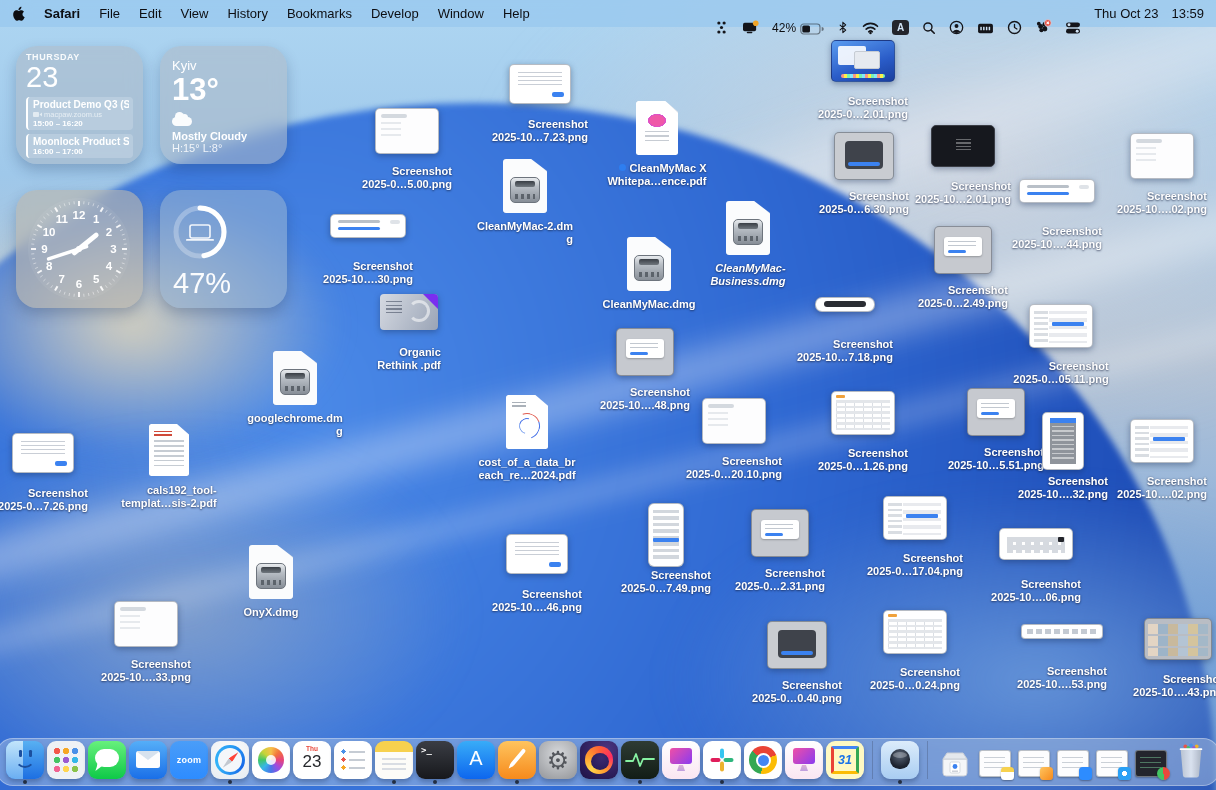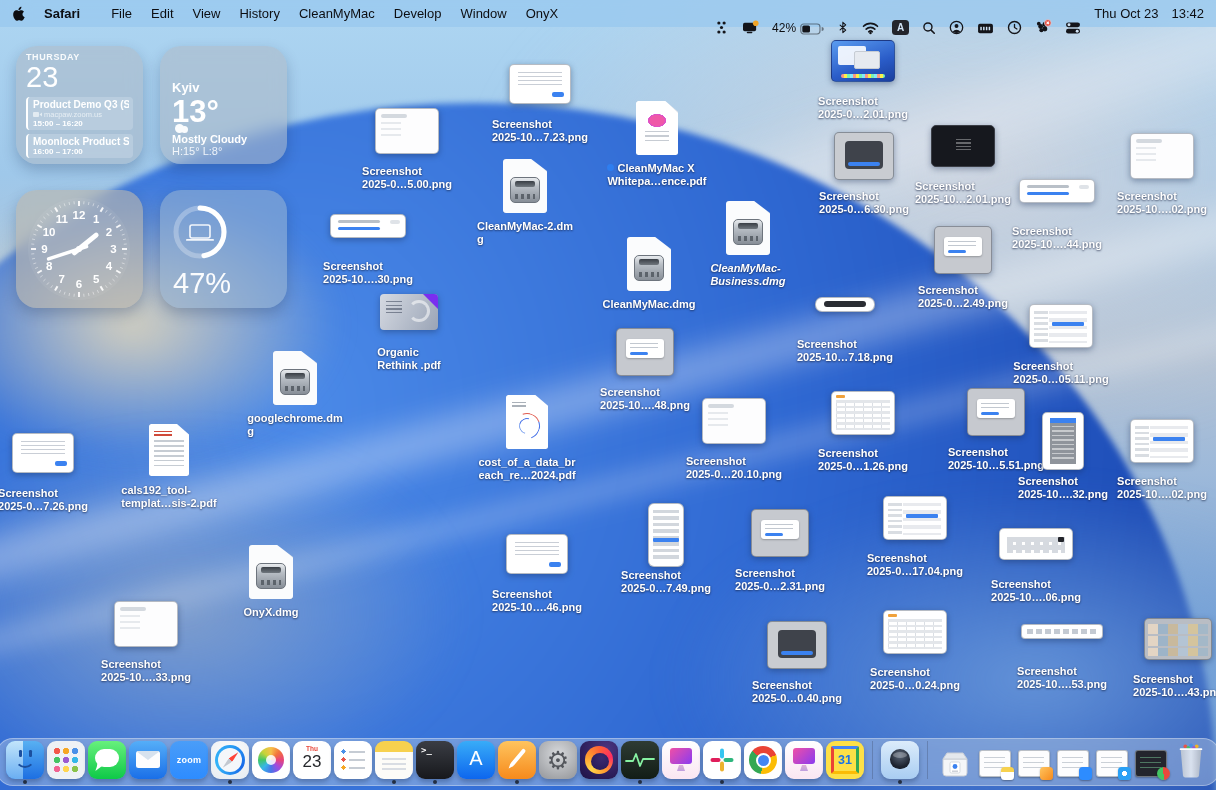--- a/index.html
+++ b/index.html
@@ -22,21 +22,21 @@
   .wp-st2{left:-5%;top:55%;width:130%;height:46px;transform:rotate(-14deg);background:linear-gradient(180deg,transparent,rgba(255,255,255,.22),transparent);filter:blur(9px);}
 
   
   .menubar{position:absolute;left:0;top:0;right:0;height:27px;z-index:50;
     background:rgba(151,199,238,.72);backdrop-filter:blur(14px);
     display:flex;align-items:center;justify-content:space-between;padding:0 12px;
     color:#0d0e12;font-size:13px;}
   .mb-left{display:flex;align-items:center;gap:19px;}
   .mb-apple{display:flex;align-items:center;}
   .mb-app{font-weight:700;}
-  #mb-menus{display:flex;gap:19px;margin-left:12px;}
+  #mb-menus{display:flex;gap:19px;}
   .mb-item{white-space:nowrap;}
   .mb-right{display:flex;align-items:center;gap:13px;}
   #mb-status{display:flex;align-items:center;gap:13px;}
   .mb-ic{display:flex;align-items:flex-end;gap:4px;height:42px;}
   .mb-batt-pct{font-size:12px;}
   .mb-abox{display:inline-block;width:17px;height:15px;background:#23252b;color:#cfe2f4;
     border-radius:3.5px;font-size:10px;font-weight:700;text-align:center;line-height:15px;}
   .mb-date,.mb-time{font-size:13px;}
 
   
@@ -46,39 +46,39 @@
   #w-cal{left:16px;top:46px;padding:6px 10px;}
   .cal-dayname{font-size:9px;font-weight:700;letter-spacing:.6px;color:rgba(255,255,255,.92);}
   .cal-daynum{font-size:29px;font-weight:300;line-height:30px;}
   #cal-events{margin-top:5px;display:flex;flex-direction:column;gap:4px;}
   .cal-ev{border-left:2.5px solid #fff;border-radius:4px;background:rgba(255,255,255,.18);
     padding:2px 4px 2px 5px;overflow:hidden;}
   .ev-t{font-size:10px;font-weight:700;white-space:nowrap;overflow:hidden;}
   .ev-s{font-size:7.5px;color:rgba(255,255,255,.66);white-space:nowrap;overflow:hidden;display:flex;align-items:center;gap:2px;}
   .ev-time{font-size:8px;font-weight:700;}
   #w-weather{left:160px;top:46px;padding:12px 12px 10px;display:flex;flex-direction:column;}
-  .wx-city{font-size:13px;font-weight:700;margin-top:22px;}
+  .wx-city{font-size:13px;font-weight:400;}
   .wx-temp{font-size:31px;font-weight:700;line-height:34px;}
   .wx-cloud{width:20px;height:9px;background:#fff;border-radius:6px;position:relative;margin-top:auto;opacity:.95;}
   .wx-cloud::before{content:"";position:absolute;left:3px;top:-5px;width:9px;height:9px;border-radius:50%;background:#fff;}
   .wx-cloud::after{content:"";position:absolute;left:9px;top:-3px;width:7px;height:7px;border-radius:50%;background:#fff;}
   .wx-cond{font-size:11px;font-weight:600;margin-top:4px;}
   .wx-hl{font-size:11px;font-weight:500;opacity:.85;}
   #w-clock{left:16px;top:190px;background:rgba(186,182,172,.6);}
   #w-batt{left:160px;top:190px;background:rgba(152,178,208,.55);}
   .batt-pct{position:absolute;left:13px;bottom:8px;font-size:29px;font-weight:300;color:rgba(255,255,255,.96);}
 
   
   #desktop-icons{position:absolute;inset:0;z-index:5;}
   .dt-item{position:absolute;width:120px;display:flex;flex-direction:column;align-items:center;}
   .t-wrap{height:64px;display:flex;align-items:center;justify-content:center;}
   .thumb{position:relative;filter:drop-shadow(0 2px 3px rgba(20,40,80,.4));}
   .thumb .in{position:absolute;display:block;}
   .dt-label{margin-top:2px;font-size:11px;font-weight:600;line-height:13px;color:#fff;
-    text-align:left;white-space:nowrap;text-shadow:0 1px 2px rgba(20,30,60,.6),0 0 2px rgba(20,30,60,.35);}
+    text-align:right;white-space:nowrap;text-shadow:0 1px 2px rgba(20,30,60,.6),0 0 2px rgba(20,30,60,.35);}
   .sync-dot{display:inline-block;width:7px;height:7px;border-radius:50%;background:#2e7ef0;margin-right:3px;vertical-align:1px;}
 
   .dmg{width:44px;height:54px;background:#fbfcfd;clip-path:polygon(0 0,64% 0,100% 22%,100% 100%,0 100%);border-radius:3px;}
   .dmg::after{content:"";position:absolute;right:0;top:0;border-style:solid;border-width:0 13px 13px 0;border-color:transparent #d8dde3 transparent transparent;}
   .dmg .in{left:7px;top:18px;width:30px;height:26px;border-radius:5px;background:linear-gradient(180deg,#e8ebee 0%,#b9bfc6 35%,#878e97 100%);border:1px solid #6d747d;box-sizing:border-box;}
   .dmg .in::before{content:"";position:absolute;left:4px;right:4px;top:3px;height:6px;border-radius:2px;background:linear-gradient(#393e45,#70777e);}
   .dmg .in::after{content:"";position:absolute;left:4px;right:4px;bottom:3px;height:5px;background:repeating-linear-gradient(90deg,#5c636b 0 3px,transparent 3px 6px);}
 
   .pdf-pink,.pdf-chart,.pdf-doc{background:#fff;border-radius:2.5px;}
   .pdf-pink{width:42px;height:54px;clip-path:polygon(0 0,70% 0,100% 20%,100% 100%,0 100%);}
@@ -215,21 +215,21 @@
   .fx-o::after{content:"";position:absolute;left:6px;top:7px;width:18px;height:17px;border-radius:50%;background:radial-gradient(circle at 60% 30%,#3a2a70,#241754);}
   .dk-activity{background:linear-gradient(180deg,#2e3b33,#121d16);display:flex;align-items:center;justify-content:center;}
   .dk-cleanmymac,.dk-cleanmymac2{background:linear-gradient(180deg,#fff,#fae6f2);}
   .cmm-i{left:8px;top:7px;width:22px;height:16px;border-radius:3px;background:linear-gradient(135deg,#f04fa6,#8a3bf0);}
   .cmm-i::after{content:"";position:absolute;left:7px;bottom:-7px;width:8px;height:6px;background:linear-gradient(180deg,#dcb3d4,#bf9ede);clip-path:polygon(25% 0,75% 0,100% 100%,0 100%);}
   .dk-slack{background:#fff;display:flex;align-items:center;justify-content:center;}
   .dk-chrome{background:#fff;}
   .ch-r{left:5px;top:5px;width:28px;height:28px;border-radius:50%;
     background:conic-gradient(from -50deg,#ea4335 0 33%,#fbbc05 33% 66%,#34a853 66% 100%);}
   .ch-r::after{content:"";position:absolute;left:6.5px;top:6.5px;width:15px;height:15px;border-radius:50%;background:#4285f4;border:2.6px solid #fff;box-sizing:border-box;}
-  .dk-gcal{background:#fde047;}
+  .dk-gcal{background:#fef9c3;font-style:italic;}
   .gc-f{left:5px;top:5px;right:5px;bottom:5px;border-style:solid;border-width:3px;border-radius:2px;
     border-top-color:#4285f4;border-right-color:#34a853;border-bottom-color:#fbbc05;border-left-color:#ea4335;}
   .gc-n{left:0;right:0;top:12px;text-align:center;color:#1a73e8;font-size:12.5px;font-weight:600;}
   .dk-moonlock{background:linear-gradient(180deg,#dcecfb,#a9cdf2);}
   .ml-o{left:9px;top:8px;width:20px;height:20px;border-radius:50% 50% 46% 46%;background:radial-gradient(circle at 50% 32%,#5a6678,#1c222e 68%);}
   .ml-o::after{content:"";position:absolute;left:3px;top:2.5px;width:14px;height:6px;border-radius:50%;background:rgba(255,255,255,.28);}
   .dk-min{width:36px;height:33px;}
   .mw{left:2px;top:4px;right:2px;bottom:2px;background:#fdfdfe;border-radius:3px;border:1px solid rgba(150,158,168,.65);
     box-shadow:0 1px 2px rgba(0,0,0,.3);background-image:repeating-linear-gradient(rgba(190,197,205,.8) 0 1.4px,transparent 1.4px 5px);
     background-size:70% 60%;background-repeat:no-repeat;background-position:4px 6px;}
@@ -263,24 +263,24 @@
           <svg width="13" height="16" viewBox="0 0 15 17">
             <path fill="#0d0e12" d="M12.1 9c0-2 1.6-3 1.7-3.1-.9-1.4-2.4-1.6-2.9-1.6-1.2-.1-2.4.7-3 .7-.6 0-1.6-.7-2.6-.7-1.3 0-2.6.8-3.3 2-1.4 2.5-.4 6.1 1 8.1.7 1 1.5 2.1 2.6 2 1-.1 1.4-.7 2.7-.7 1.2 0 1.6.7 2.7.7 1.1 0 1.8-1 2.5-2 .8-1.1 1.1-2.2 1.1-2.3 0 0-2.4-.9-2.5-3.1zM10 2.8c.6-.7 1-1.7.9-2.7-.9 0-1.9.6-2.5 1.3-.5.6-1 1.6-.9 2.6 1 .1 2-.5 2.5-1.2z"></path>
           </svg>
         </span>
       <span class="mb-app">Safari</span>
       <nav id="mb-menus">
           <span class="mb-item">File</span>
           <span class="mb-item">Edit</span>
           <span class="mb-item">View</span>
           <span class="mb-item">History</span>
-          <span class="mb-item">CleanMyMac</span>
+          <span class="mb-item">Bookmarks</span>
           <span class="mb-item">Develop</span>
           <span class="mb-item">Window</span>
-          <span class="mb-item">OnyX</span>
+          <span class="mb-item">Help</span>
         </nav>
     </div>
     <div class="mb-right">
       <div id="mb-status">
           <span class="mb-ic">
             <svg viewBox="0 0 16 16" width="15" height="15">
               <g fill="#14151a">
                 <circle cx="5.2" cy="3.2" r="1.7"></circle>
                 <circle cx="10.8" cy="3.2" r="1.7"></circle>
                 <circle cx="8" cy="8" r="1.7"></circle>
@@ -368,21 +368,21 @@
           <span class="mb-ic">
             <svg viewBox="0 0 17 15" width="16" height="14">
               <rect x="1" y="1.6" width="15" height="5" rx="2.5" fill="#14151a"></rect>
               <rect x="1" y="8.4" width="15" height="5" rx="2.5" fill="#14151a"></rect>
               <circle cx="4.2" cy="4.1" r="1.6" fill="#cfe2f4"></circle>
               <circle cx="13" cy="10.9" r="1.6" fill="#cfe2f4"></circle>
             </svg>
           </span>
         </div>
       <span class="mb-date">Thu Oct 23</span>
-      <span class="mb-time">13:42</span>
+      <span class="mb-time">13:59</span>
     </div>
   </header>
 
   <div class="widget" id="w-cal">
     <div class="cal-dayname">THURSDAY</div>
     <div class="cal-daynum">23</div>
     <div id="cal-events">
         <div class="cal-ev">
           <div class="ev-t">Product Demo Q3 (S…</div>
           <div class="ev-s">

